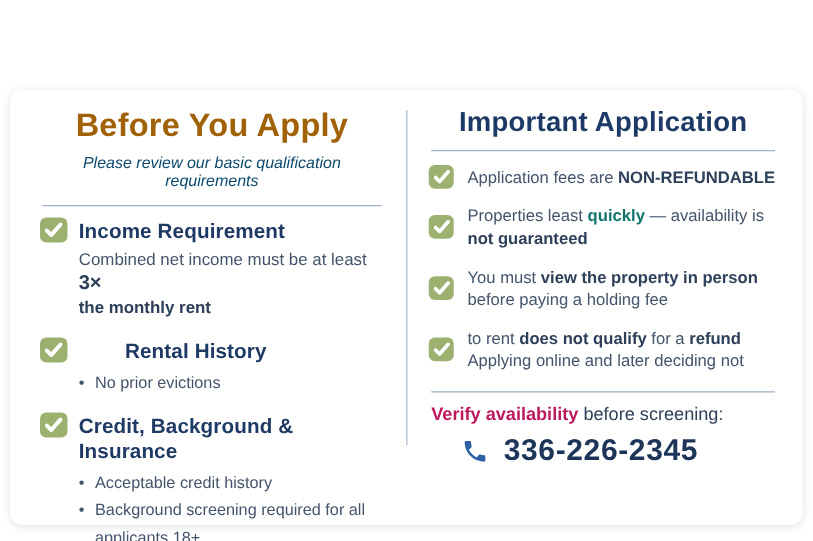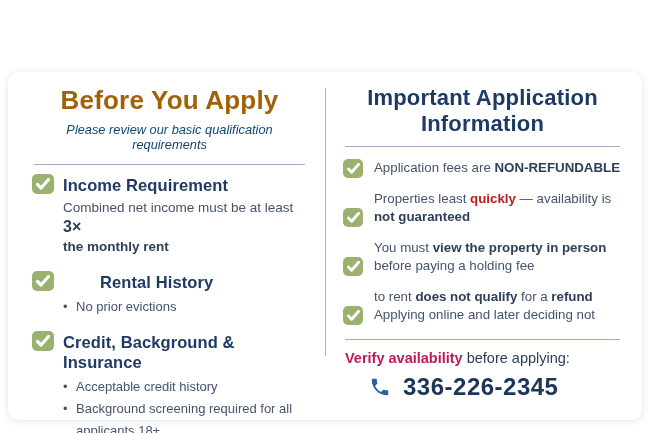--- a/index.html
+++ b/index.html
@@ -54,25 +54,25 @@
   ul.bullets li{
     font-size:13px;line-height:22px;color:#44546c;position:relative;padding-left:13px;
   }
   ul.bullets li::before{content:"•";position:absolute;left:0;color:#44546c;}
 
   .title-right{
     margin:13px 0 0 0;text-align:center;
     font-size:22px;line-height:26px;font-weight:700;
     color:#1d3a66;letter-spacing:0.2px;
   }
-  .r-row{display:flex;gap:11px;align-items:flex-end;margin-top:11px;}
+  .r-row{display:flex;gap:11px;align-items:center;margin-top:11px;}
   .r-check{width:20px;height:19px;border-radius:5px;}
   .r-text{font-size:13.3px;line-height:18.5px;color:#44546c;padding-top:1px;}
   .r-text .b{font-weight:700;color:#2e4059;}
-  .r-text .sb{font-weight:700;color:#b91c1c;margin-top:24px;}
+  .r-text .sb{font-weight:700;color:#0f766e;margin-top:24px;}
 
   .verify-line{margin:10px 2px 0 2px;font-size:14.5px;color:#2e4059;}
   .verify-line .b{font-weight:700;color:#be185d;}
   .phone-row{display:flex;align-items:center;gap:12px;margin:7px 0 0 26px;}
   .phone-icon{width:22px;height:22px;flex:0 0 auto;}
   .phone-number{
     font-size:24px;font-weight:700;color:#1c3558;letter-spacing:0.5px;
   }
 </style>
 </head>
@@ -118,21 +118,21 @@
       <span class="item-heading">Credit, Background &amp; Insurance</span>
     </div>
     <ul class="bullets">
       <li><span>Acceptable credit history</span></li>
       <li><span>Background screening required for all applicants 18+</span></li>
 
     </ul>
   </div>
 
   <div class="col col-right">
-    <h2 class="title-right"><span>Important Application</span><br><span>Information</span></h2>
+    <h2 class="title-right"><span>Important Application</span><br></h2>
     <hr class="hline" style="margin-top:9px;">
 
     <div class="r-row">
       <span class="check r-check">
         <svg width="13" height="11" viewBox="0 0 14 12">
             <path d="M1.5 6.5 L5 10 L12.5 1.5" fill="none" stroke="#ffffff" stroke-width="3.2" stroke-linecap="round" stroke-linejoin="round"></path>
           </svg>
       </span>
       <div class="r-text">
         <div><span>Application fees are </span><span class="b">NON-REFUNDABLE</span></div>
@@ -170,21 +170,21 @@
           </svg>
       </span>
       <div class="r-text">
         <div><span>to rent </span><span class="b">does not qualify</span><span> for a </span><span class="b">refund</span></div>
         <div><span>Applying online and later deciding not</span></div>
       </div>
     </div>
 
     <hr class="hline" style="margin-top:14px;">
 
-    <div class="verify-line"><span class="b">Verify availability</span><span> before applying:</span></div>
+    <div class="verify-line"><span class="b">Verify availability</span><span> before screening:</span></div>
 
     <div class="phone-row">
       <svg class="phone-icon" viewBox="0 0 24 24">
         <path fill="#2b5fa6" d="M6.62 10.79c1.44 2.83 3.76 5.14 6.59 6.59l2.2-2.2c.27-.27.67-.36 1.02-.24 1.12.37 2.33.57 3.57.57.55 0 1 .45 1 1V20c0 .55-.45 1-1 1-9.39 0-17-7.61-17-17 0-.55.45-1 1-1h3.5c.55 0 1 .45 1 1 0 1.25.2 2.45.57 3.57.11.35.03.74-.25 1.02l-2.2 2.2z"></path>
       </svg>
       <span class="phone-number">336-226-2345</span>
     </div>
   </div>
 </div>
 

